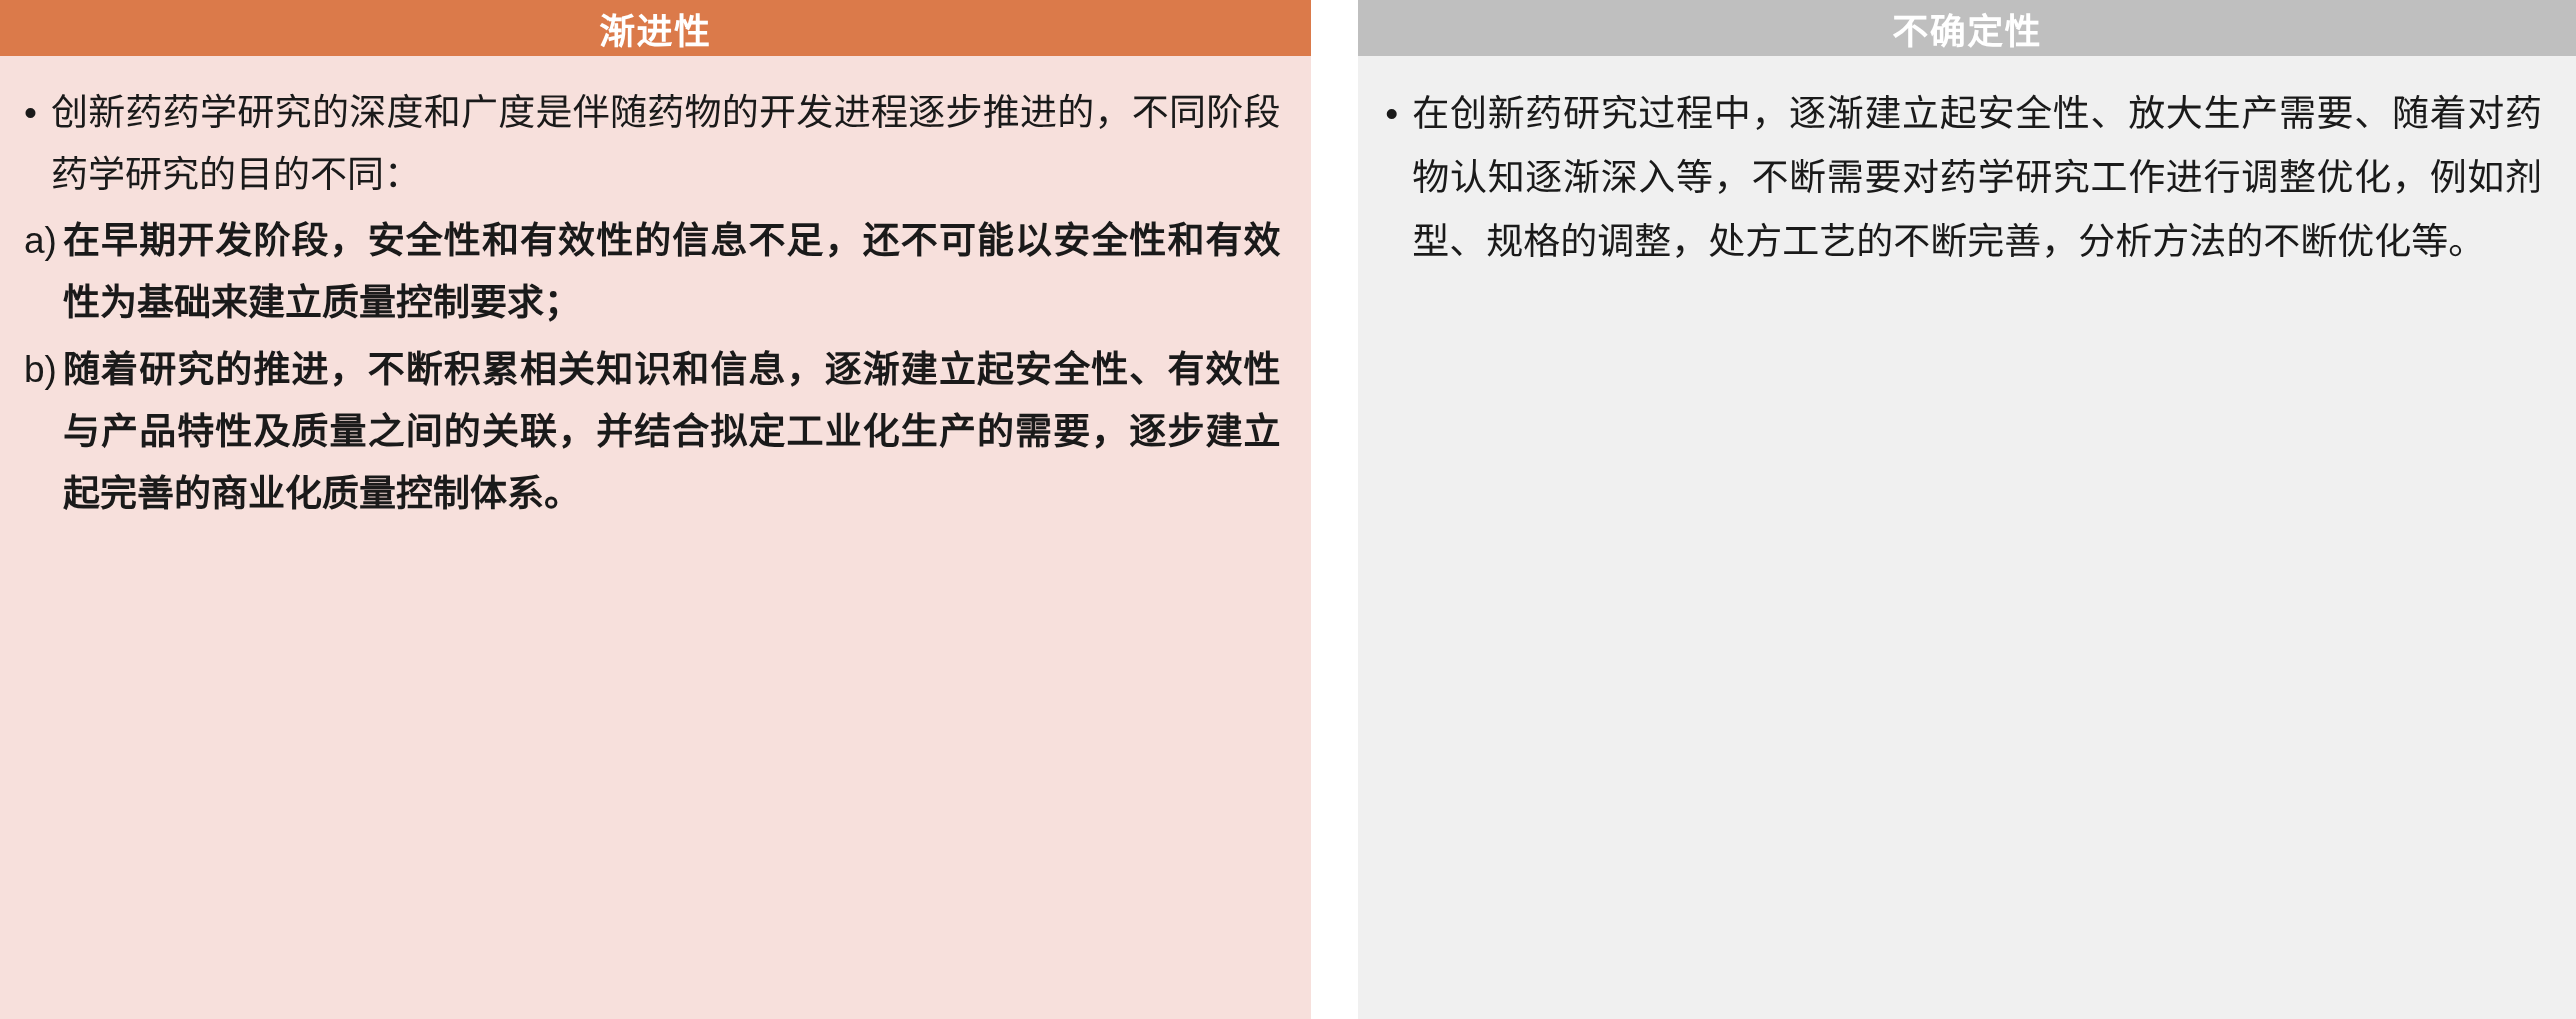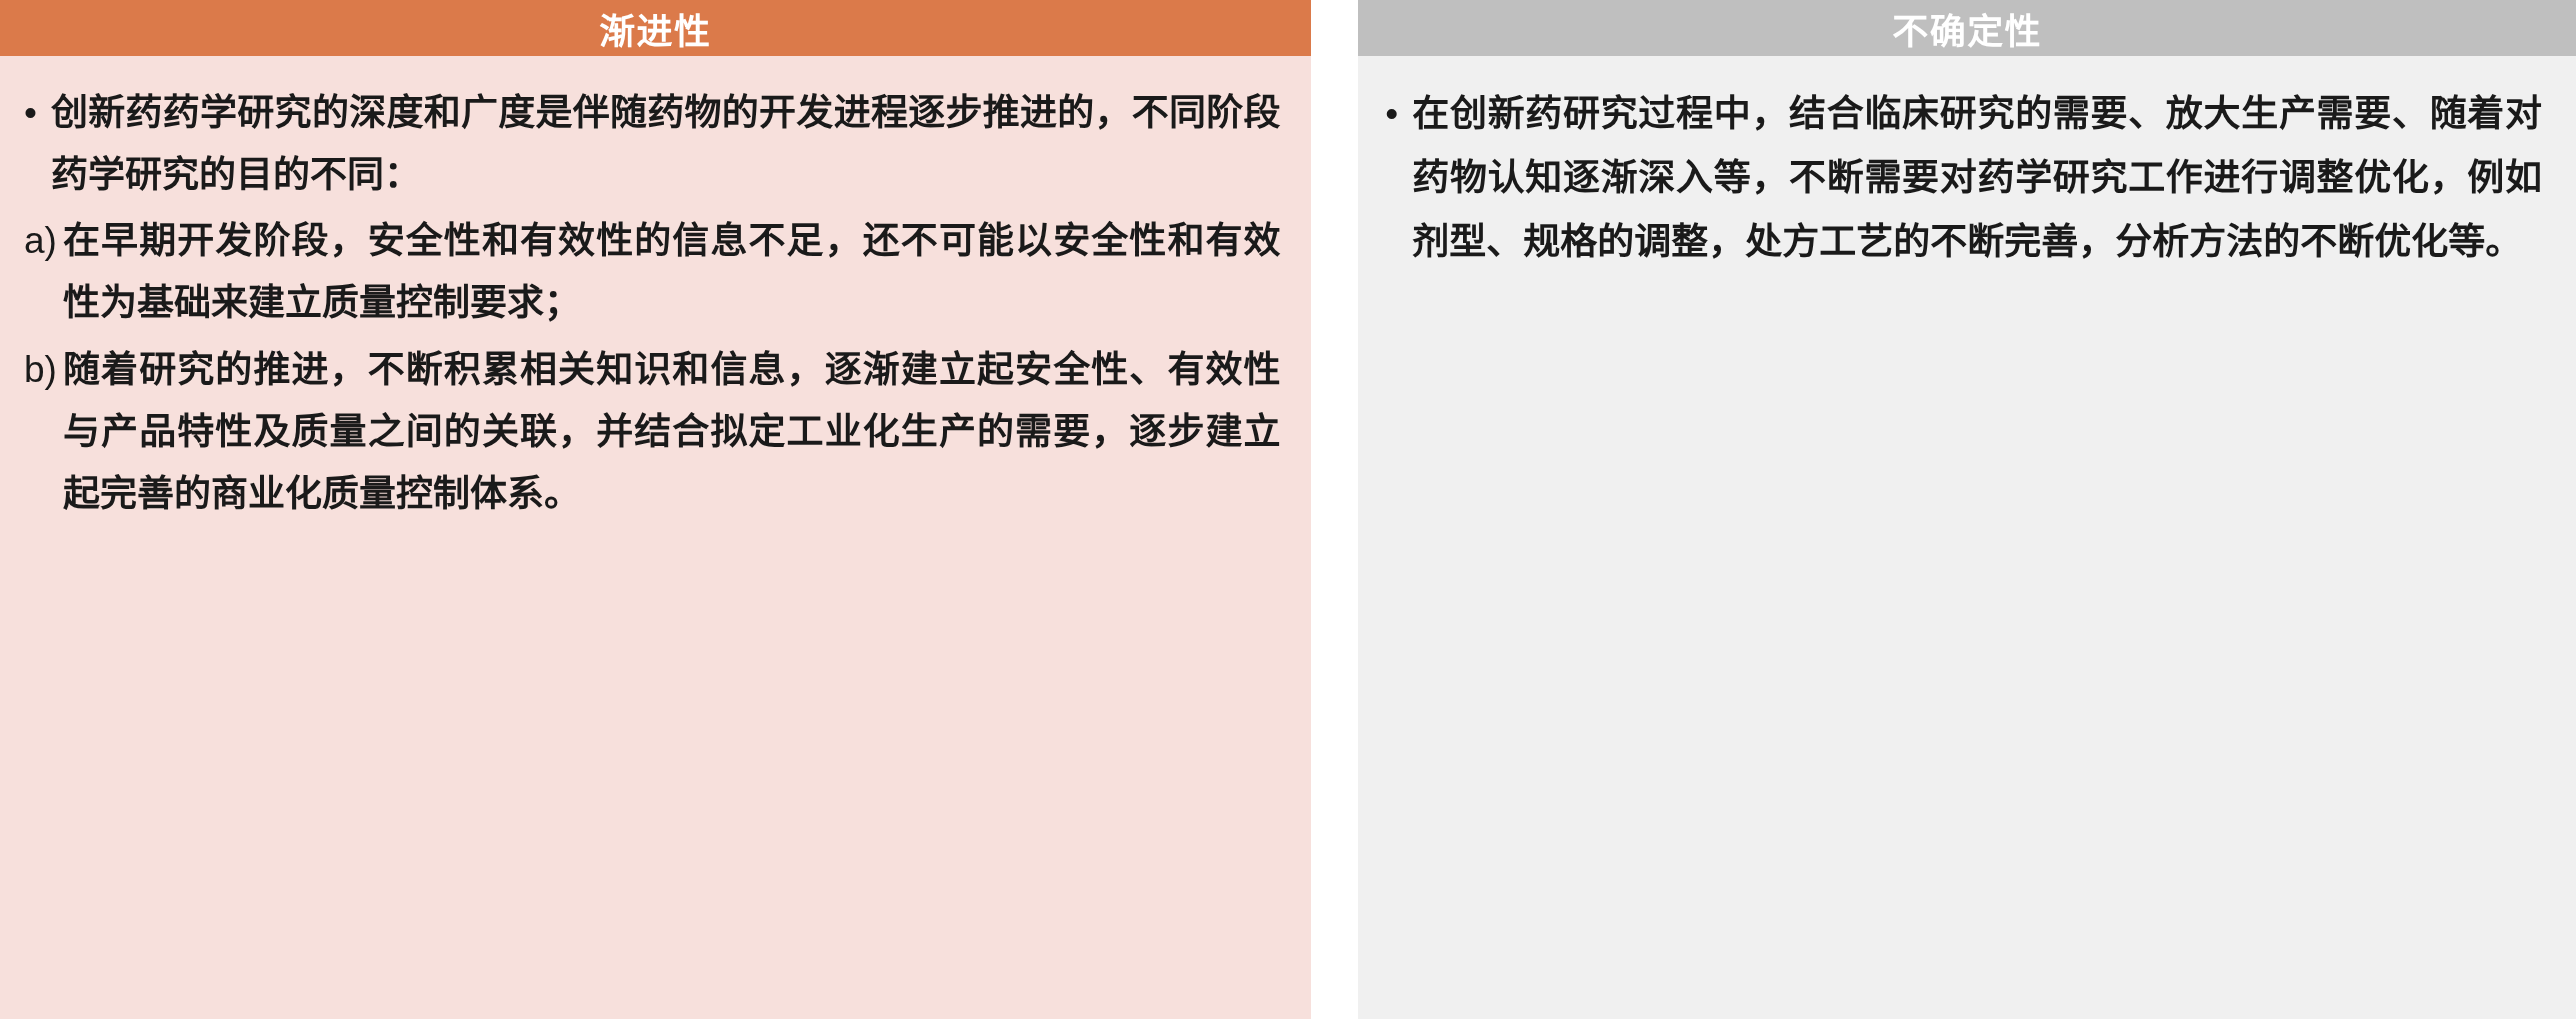--- a/index.html
+++ b/index.html
@@ -82,21 +82,21 @@
     color: #1a1a1a;
     text-align: left;
   }
   .bullet-text {
     flex: 1 1 auto;
     font-size: 37px;
     line-height: 62px;
     color: #1a1a1a;
     text-align: justify;
     text-justify: inter-ideograph;
-    font-weight: 700;
+    font-weight: 400;
   }
   
   .letter-item {
     display: flex;
     flex-direction: row;
     align-items: flex-start;
     margin-bottom: 4.3px;
   }
   .letter-marker {
     flex: 0 0 auto;
@@ -155,20 +155,20 @@
   <div class="panel-gap"></div>
 
   <div class="panel panel-right">
     <div class="panel-header header-right">
       <span>不确定性</span>
     </div>
     <div class="panel-body">
 
       <div class="bullet-item right-bullet">
         <div class="bullet-dot">•</div>
-        <div class="bullet-text">在创新药研究过程中，结合临床研究的需要、放大生产需要、随着对药物认知逐渐深入等，不断需要对药学研究工作进行调整优化，例如剂型、规格的调整，处方工艺的不断完善，分析方法的不断优化等。</div>
+        <div class="bullet-text">在创新药研究过程中，逐渐建立起安全性、放大生产需要、随着对药物认知逐渐深入等，不断需要对药学研究工作进行调整优化，例如剂型、规格的调整，处方工艺的不断完善，分析方法的不断优化等。</div>
       </div>
 
     </div>
   </div>
 
 </div>
 
 
 </body></html>

